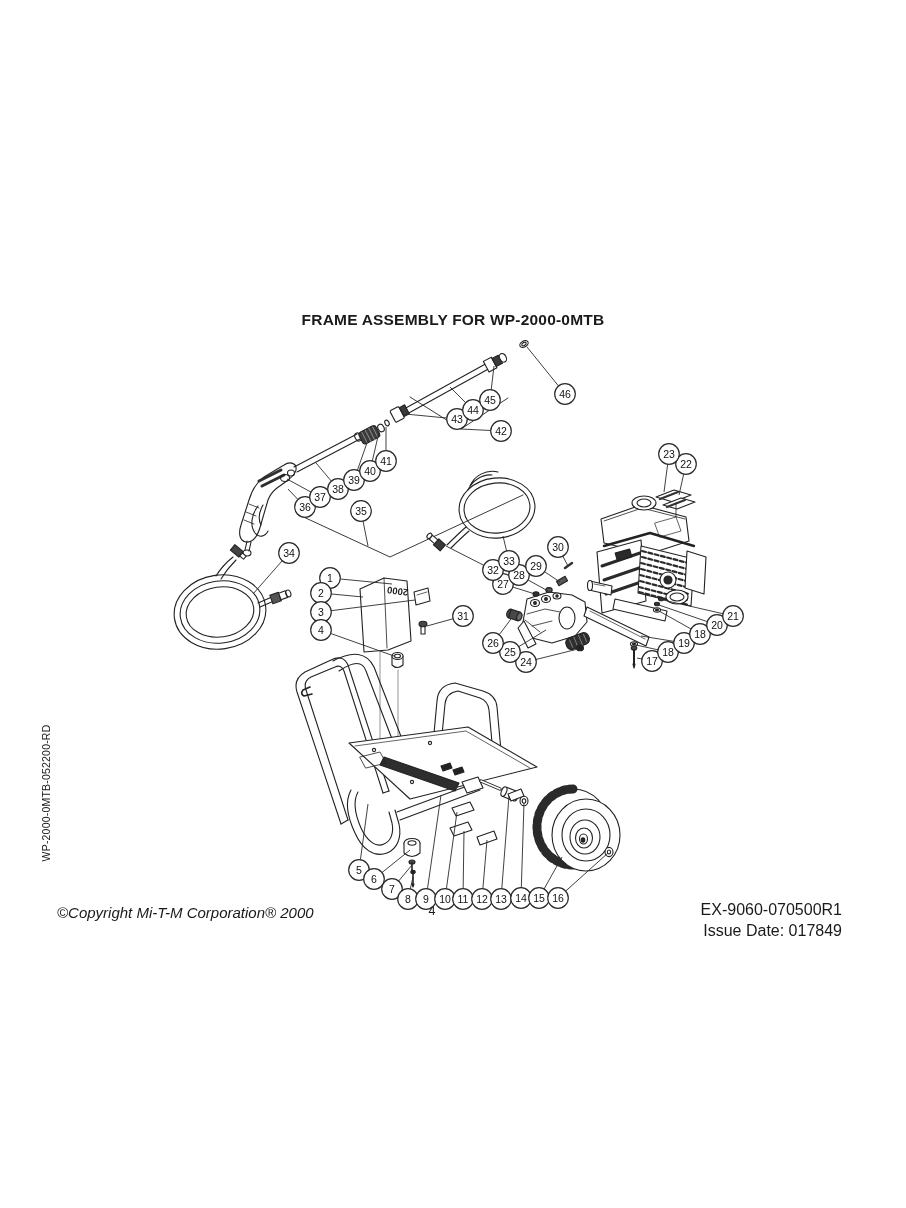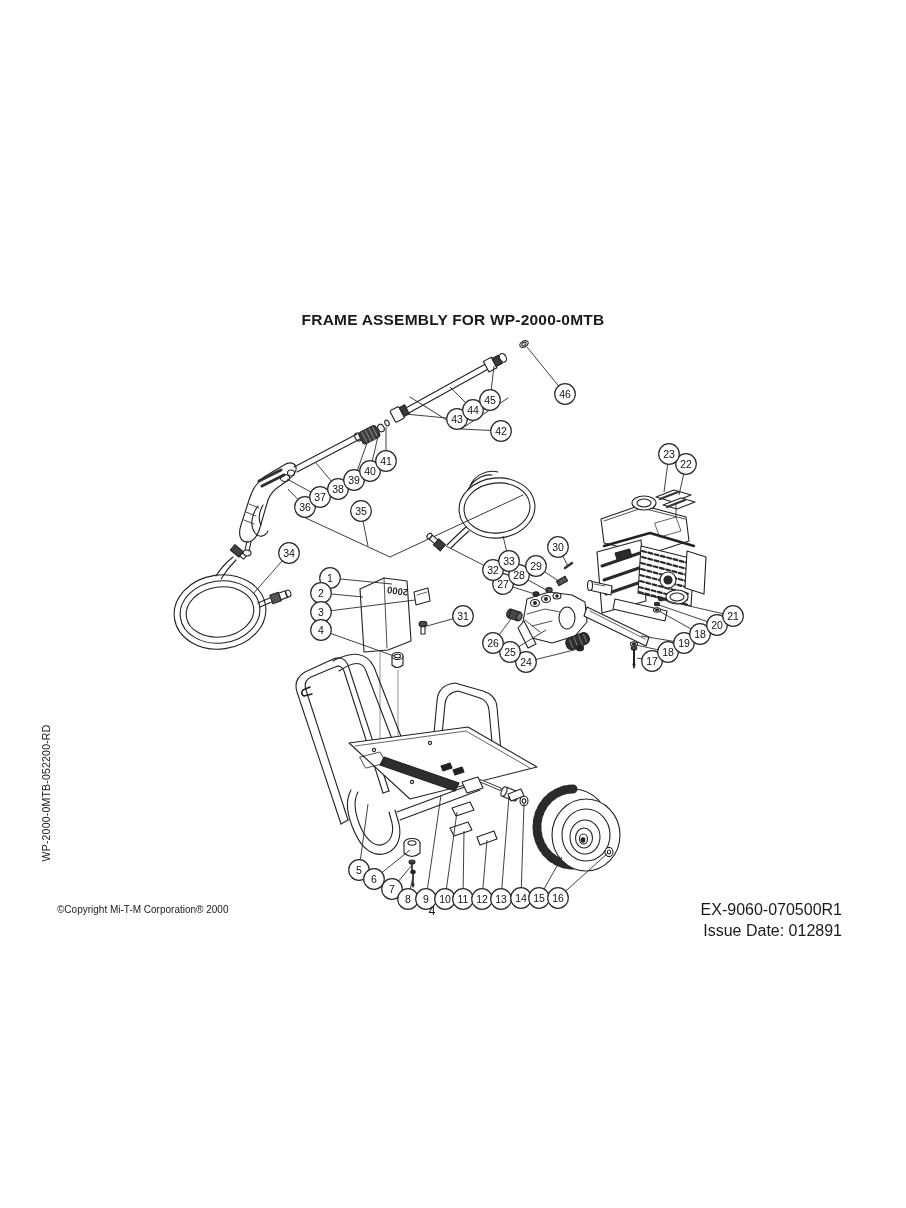--- a/index.html
+++ b/index.html
@@ -2,41 +2,41 @@
 <html><head>
 <meta charset="utf-8">
 <style>
   html,body{margin:0;padding:0;background:#ffffff;}
   .page{position:relative;width:906px;height:1208px;background:#fff;overflow:hidden;
         font-family:"Liberation Sans",sans-serif;color:#1a1a1a;}
   .title{position:absolute;top:311px;left:0;width:906px;text-align:center;
          font-size:15.5px;font-weight:bold;letter-spacing:.2px;}
   .side-code{position:absolute;left:46px;top:793px;transform:translate(-50%,-50%) rotate(-90deg);
          transform-origin:center;white-space:nowrap;font-size:10.5px;letter-spacing:.2px;}
-  .foot-left{position:absolute;left:57px;top:904px;font-size:10px;}
+  .foot-left{position:absolute;left:57px;top:904px;font-size:15px;font-style:italic;}
   .page-num{position:absolute;left:0;top:904px;width:864px;text-align:center;font-size:12.5px;}
   .foot-right{position:absolute;right:64px;top:900px;font-size:16px;text-align:right;line-height:1.3;}
   svg.diagram{position:absolute;left:0;top:0;}
   .leader{stroke:#2b2b2b;stroke-width:.9;fill:none;}
   .callout-circle{fill:#fff;stroke:#2b2b2b;stroke-width:1.2;}
   .callout-num{font-family:"Liberation Sans",sans-serif;font-size:10.5px;fill:#111;
                text-anchor:middle;dominant-baseline:middle;}
 </style>
 </head>
 <body>
 
 <div class="page">
 
   <div class="title">FRAME ASSEMBLY FOR WP-2000-0MTB</div>
   <div class="side-code">WP-2000-0MTB-052200-RD</div>
   <div class="foot-left">©Copyright Mi-T-M Corporation® 2000</div>
   <div class="page-num">4</div>
   <div class="foot-right">
     <div>EX-9060-070500R1</div>
-    <div>Issue Date: 012891</div>
+    <div>Issue Date: 017849</div>
   </div>
 
   <svg class="diagram" width="906" height="1208" viewBox="0 0 906 1208">
 
     <g stroke="#222" fill="none" stroke-width="1.1" stroke-linecap="round" stroke-linejoin="round">
 
       <g>
         <path d="M284,465 C290,461 297,463 296,470 C295,475 290,479 284,483 L277,488 C273,491 270,495 268,500 L261,524 C258,536 253,543 246,542 C240,541 238,534 241,525 L249,500 C252,490 257,482 264,477 Z" fill="#fff"></path>
         <path d="M259,481 L281,470 M262,486 L284,475" stroke="#2f2f2f" stroke-width="3"></path>
         <path d="M249,504 L259,508 M246,512 L256,516 M244,520 L254,524" stroke-width=".8"></path>

